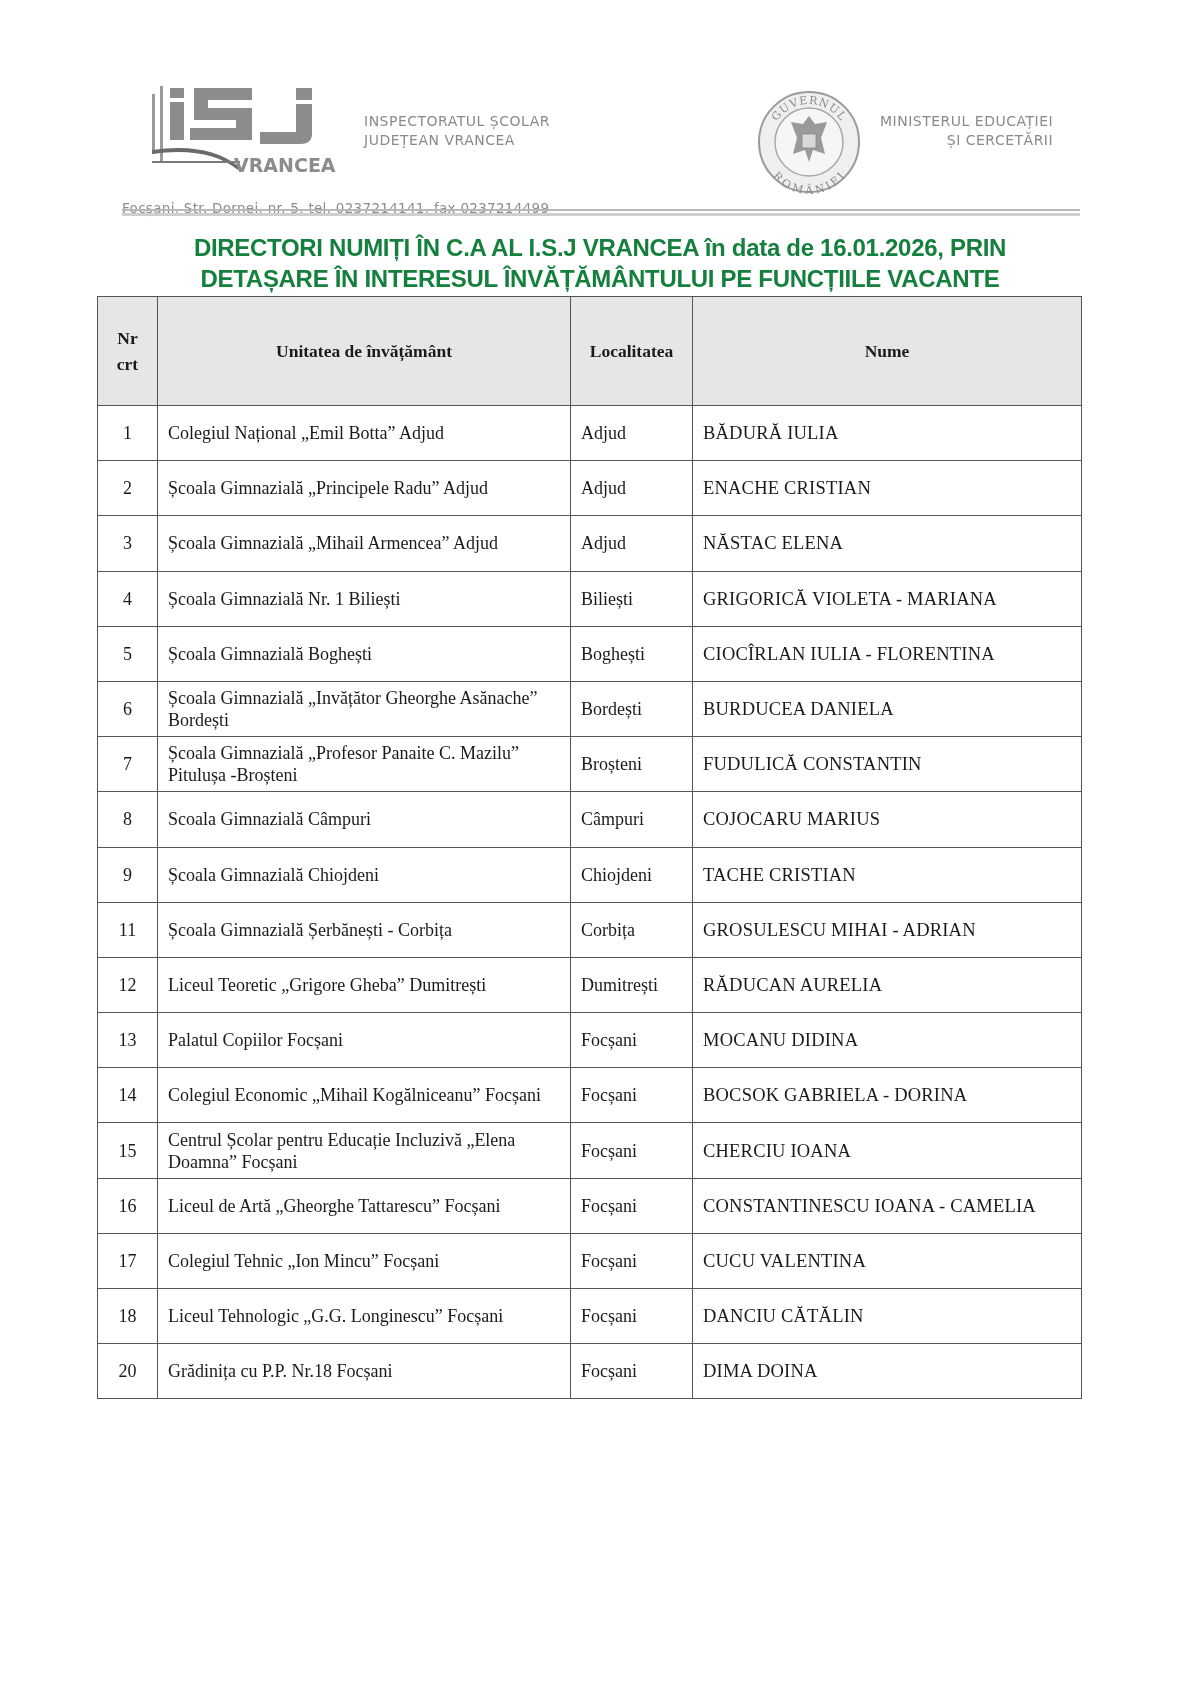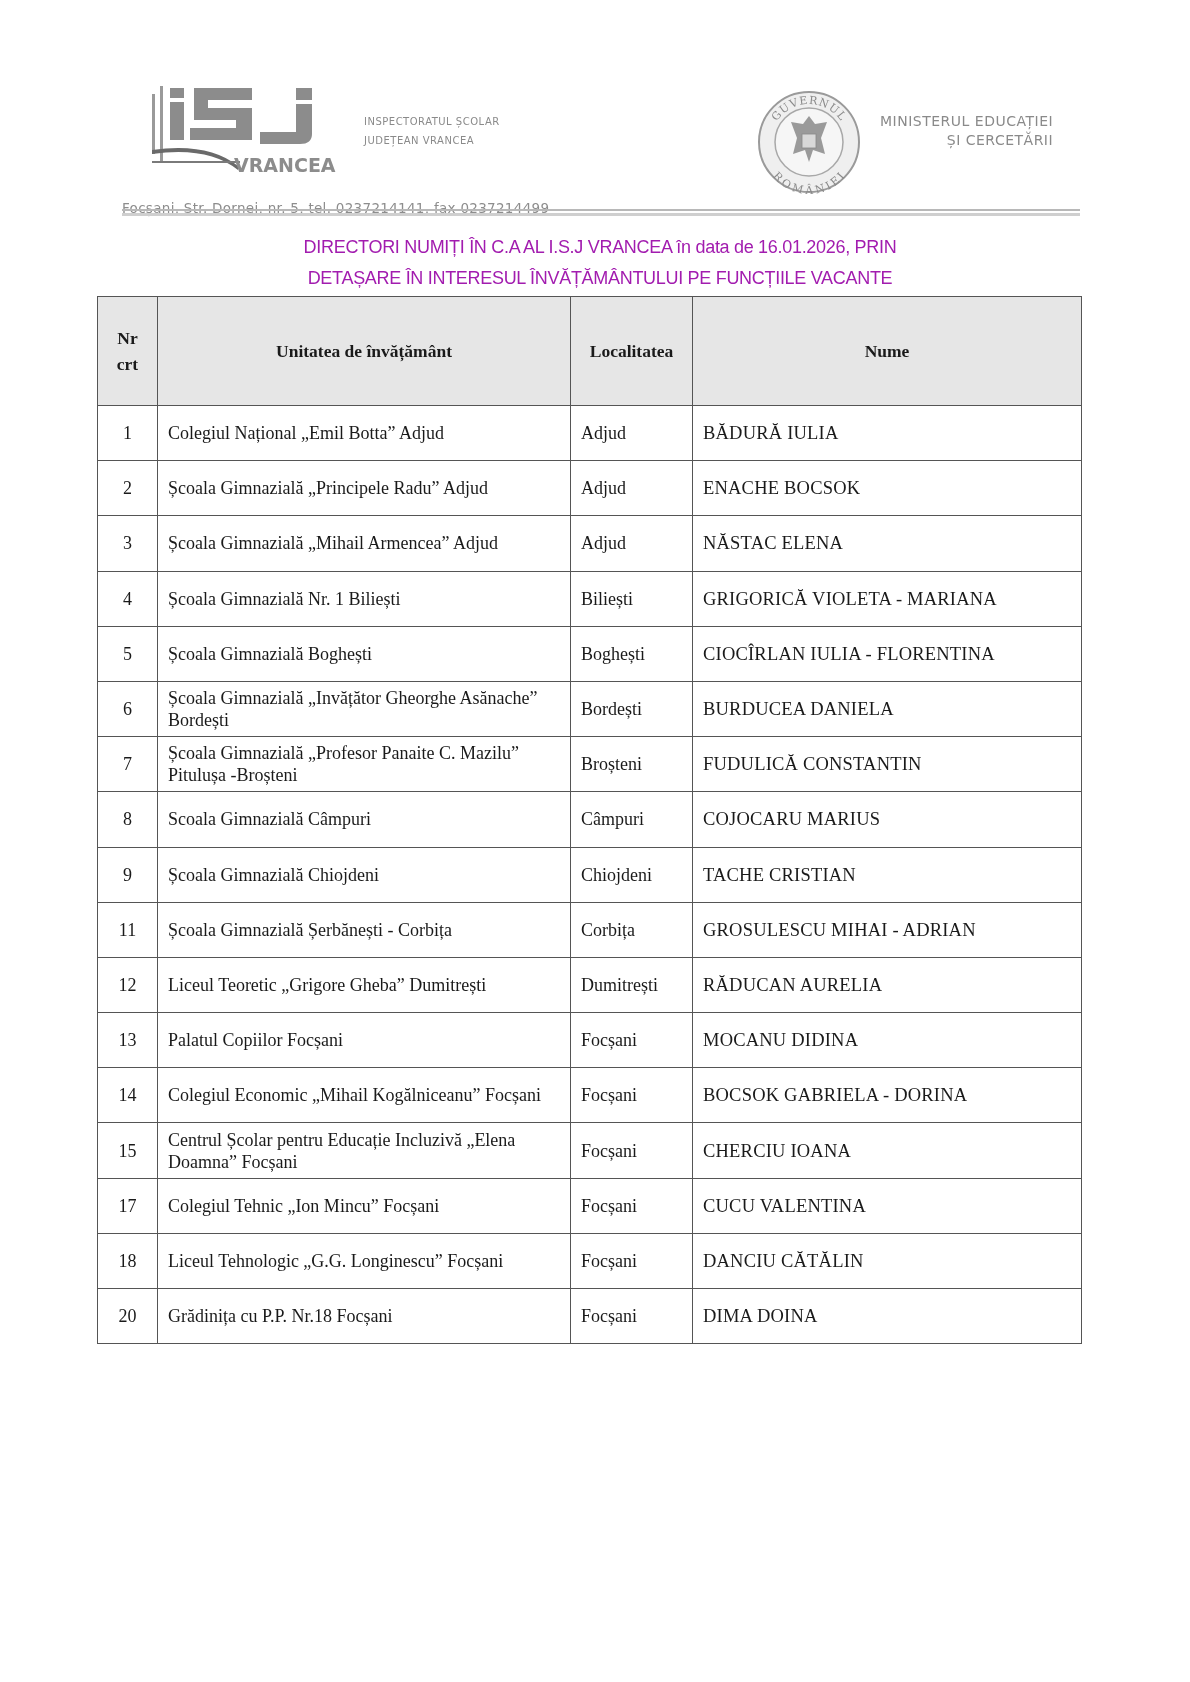--- a/index.html
+++ b/index.html
@@ -1,27 +1,27 @@
 <!DOCTYPE html>
 <html><head>
 <meta charset="utf-8">
 <style>
   html, body { margin: 0; padding: 0; background: #ffffff; }
   body { width: 1190px; height: 1682px; position: relative; overflow: hidden; font-family: "Liberation Serif", serif; color: #1a1a1a; }
 
   .header { position: absolute; left: 0; top: 0; width: 1190px; height: 215px; }
   .isj-logo { position: absolute; left: 148px; top: 84px; width: 190px; height: 92px; }
-  .isj-text { position: absolute; left: 364px; top: 112px; font-family: "DejaVu Sans", sans-serif; font-size: 10px; line-height: 19px; color: #8a8a8a; letter-spacing: 0.5px; }
+  .isj-text { position: absolute; left: 364px; top: 112px; font-family: "DejaVu Sans", sans-serif; font-size: 14px; line-height: 19px; color: #8a8a8a; letter-spacing: 0.5px; }
   .seal { position: absolute; left: 757px; top: 90px; width: 104px; height: 104px; }
   .ministry-text { position: absolute; left: 880px; top: 112px; font-family: "DejaVu Sans", sans-serif; font-size: 14px; line-height: 19px; color: #8a8a8a; letter-spacing: 0.5px; text-align: right; }
   .address { position: absolute; left: 122px; top: 200px; font-family: "DejaVu Sans", sans-serif; font-size: 13.5px; color: #8d8d8d; letter-spacing: 0.3px; }
   .rule1 { position: absolute; left: 122px; top: 209px; width: 958px; height: 2px; background: #b8b8b8; }
   .rule2 { position: absolute; left: 122px; top: 213px; width: 958px; height: 3px; background: #cfcfcf; }
 
-  .title { position: absolute; left: 150px; top: 232px; width: 900px; text-align: center; font-family: "Liberation Sans", sans-serif; font-weight: normal; font-size: 18px; line-height: 31px; color: #a21caf; letter-spacing: -0.3px; }
+  .title { position: absolute; left: 150px; top: 232px; width: 900px; text-align: center; font-family: "Liberation Sans", sans-serif; font-weight: bold; font-size: 24px; line-height: 31px; color: #15803d; letter-spacing: -0.3px; }
 
   table.main { position: absolute; left: 97px; top: 296px; width: 984px; border-collapse: collapse; table-layout: fixed; }
   table.main td, table.main th { border: 1.3px solid #555; padding: 0 10px; vertical-align: middle; }
   table.main thead th { background: #e6e6e6; font-weight: bold; font-size: 17.5px; height: 108px; text-align: center; }
   table.main thead th.nr { line-height: 26px; }
   table.main tbody td { height: 54.2px; font-size: 18px; line-height: 22px; }
   table.main tbody td.c-nr { text-align: center; padding: 0; }
   table.main tbody td.c-name { font-weight: normal; font-size: 18.5px; letter-spacing: 0.2px; }
   col.w-nr { width: 60px; } col.w-unit { width: 413px; } col.w-loc { width: 122px; } col.w-name { width: 389px; }
 </style>
@@ -99,21 +99,21 @@
       <tr>
         <td class="c-nr">1</td>
         <td class="c-unit">Colegiul Național „Emil Botta” Adjud</td>
         <td class="c-loc">Adjud</td>
         <td class="c-name">BĂDURĂ IULIA</td>
       </tr>
       <tr>
         <td class="c-nr">2</td>
         <td class="c-unit">Școala Gimnazială „Principele Radu” Adjud</td>
         <td class="c-loc">Adjud</td>
-        <td class="c-name">ENACHE BOCSOK</td>
+        <td class="c-name">ENACHE CRISTIAN</td>
       </tr>
       <tr>
         <td class="c-nr">3</td>
         <td class="c-unit">Școala Gimnazială „Mihail Armencea” Adjud</td>
         <td class="c-loc">Adjud</td>
         <td class="c-name">NĂSTAC ELENA</td>
       </tr>
       <tr>
         <td class="c-nr">4</td>
         <td class="c-unit">Școala Gimnazială Nr. 1 Biliești</td>
@@ -174,20 +174,26 @@
         <td class="c-loc">Focșani</td>
         <td class="c-name">BOCSOK GABRIELA - DORINA</td>
       </tr>
       <tr>
         <td class="c-nr">15</td>
         <td class="c-unit">Centrul Școlar pentru Educație Incluzivă „Elena Doamna” Focșani</td>
         <td class="c-loc">Focșani</td>
         <td class="c-name">CHERCIU IOANA</td>
       </tr>
       <tr>
+        <td class="c-nr">16</td>
+        <td class="c-unit">Liceul de Artă „Gheorghe Tattarescu” Focșani</td>
+        <td class="c-loc">Focșani</td>
+        <td class="c-name">CONSTANTINESCU IOANA - CAMELIA</td>
+      </tr>
+      <tr>
         <td class="c-nr">17</td>
         <td class="c-unit">Colegiul Tehnic „Ion Mincu” Focșani</td>
         <td class="c-loc">Focșani</td>
         <td class="c-name">CUCU VALENTINA</td>
       </tr>
       <tr>
         <td class="c-nr">18</td>
         <td class="c-unit">Liceul Tehnologic „G.G. Longinescu” Focșani</td>
         <td class="c-loc">Focșani</td>
         <td class="c-name">DANCIU CĂTĂLIN</td>

